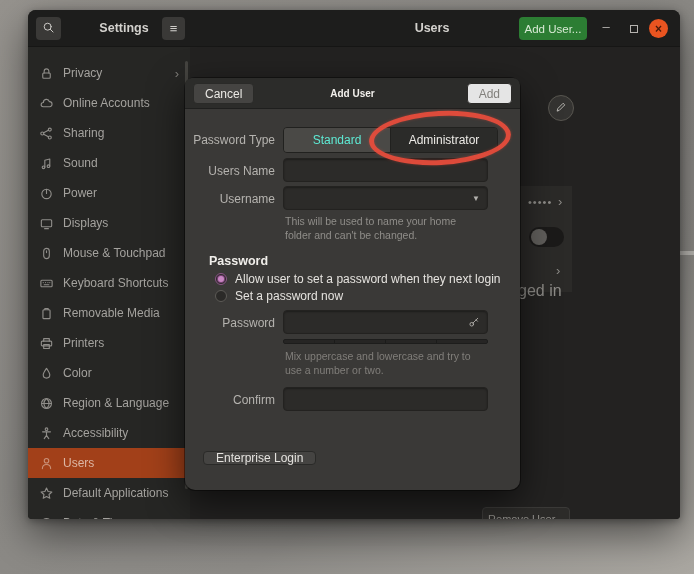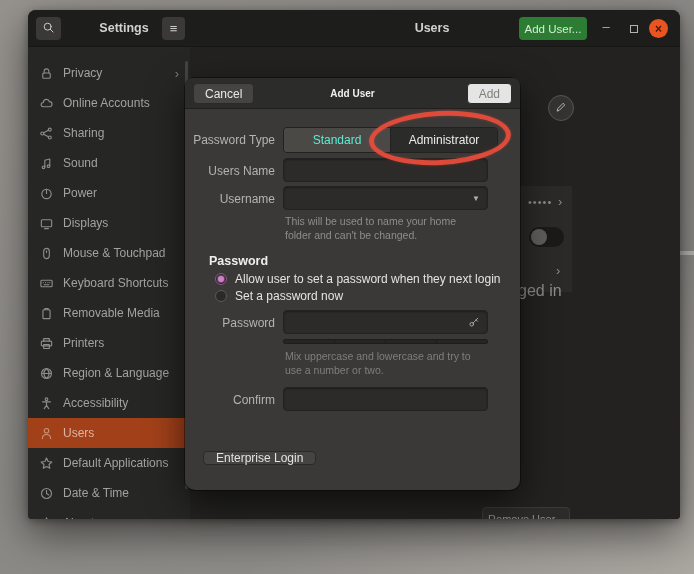--- a/index.html
+++ b/index.html
@@ -222,20 +222,27 @@
   <div class="side-row">
     <span class="icon"><svg viewBox="0 0 16 16" fill="none" stroke="currentColor" stroke-width="1.2" stroke-linecap="round" stroke-linejoin="round">
                 <path d="M5 5.5 V2.8 h6 v2.7"></path>
                 <rect x="2.5" y="5.5" width="11" height="5" rx="1"></rect>
                 <rect x="5" y="9" width="6" height="4.3"></rect>
               </svg></span>
     <span class="lbl">Printers</span>
     <span class="chev"></span>
   </div>
 
+  <div class="side-row">
+    <span class="icon"><svg viewBox="0 0 16 16" fill="none" stroke="currentColor" stroke-width="1.2" stroke-linecap="round" stroke-linejoin="round">
+                <path d="M8 2.5 C10 5.4 11.5 7.5 11.5 9.4 a3.5 3.5 0 0 1 -7 0 C4.5 7.5 6 5.4 8 2.5 z"></path>
+              </svg></span>
+    <span class="lbl">Color</span>
+    <span class="chev"></span>
+  </div>
 
   <div class="side-row">
     <span class="icon"><svg viewBox="0 0 16 16" fill="none" stroke="currentColor" stroke-width="1.2" stroke-linecap="round" stroke-linejoin="round">
                 <circle cx="8" cy="8" r="5.3"></circle>
                 <path d="M2.7 8 h10.6 M8 2.7 c-3.8 3.4 -3.8 7.2 0 10.6 c3.8 -3.4 3.8 -7.2 0 -10.6"></path>
               </svg></span>
     <span class="lbl">Region &amp; Language</span>
     <span class="chev"></span>
   </div>
 

